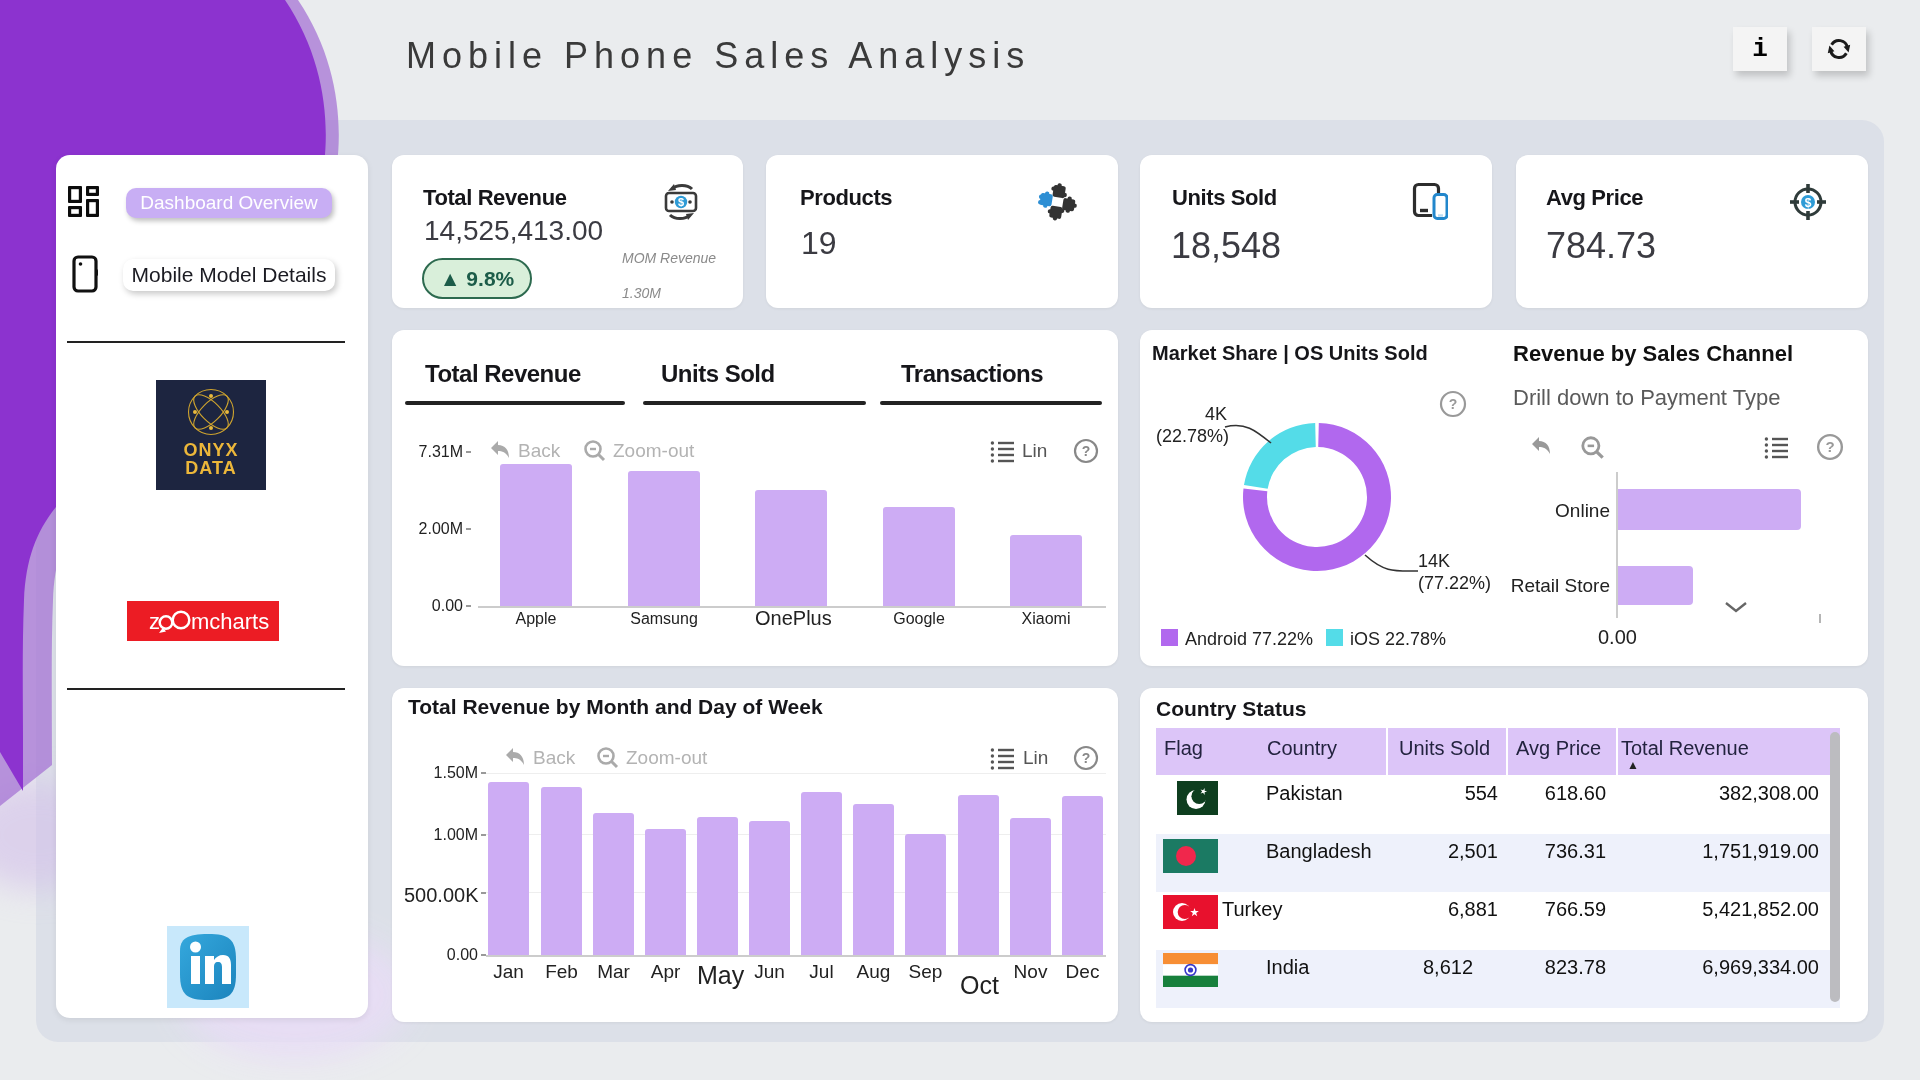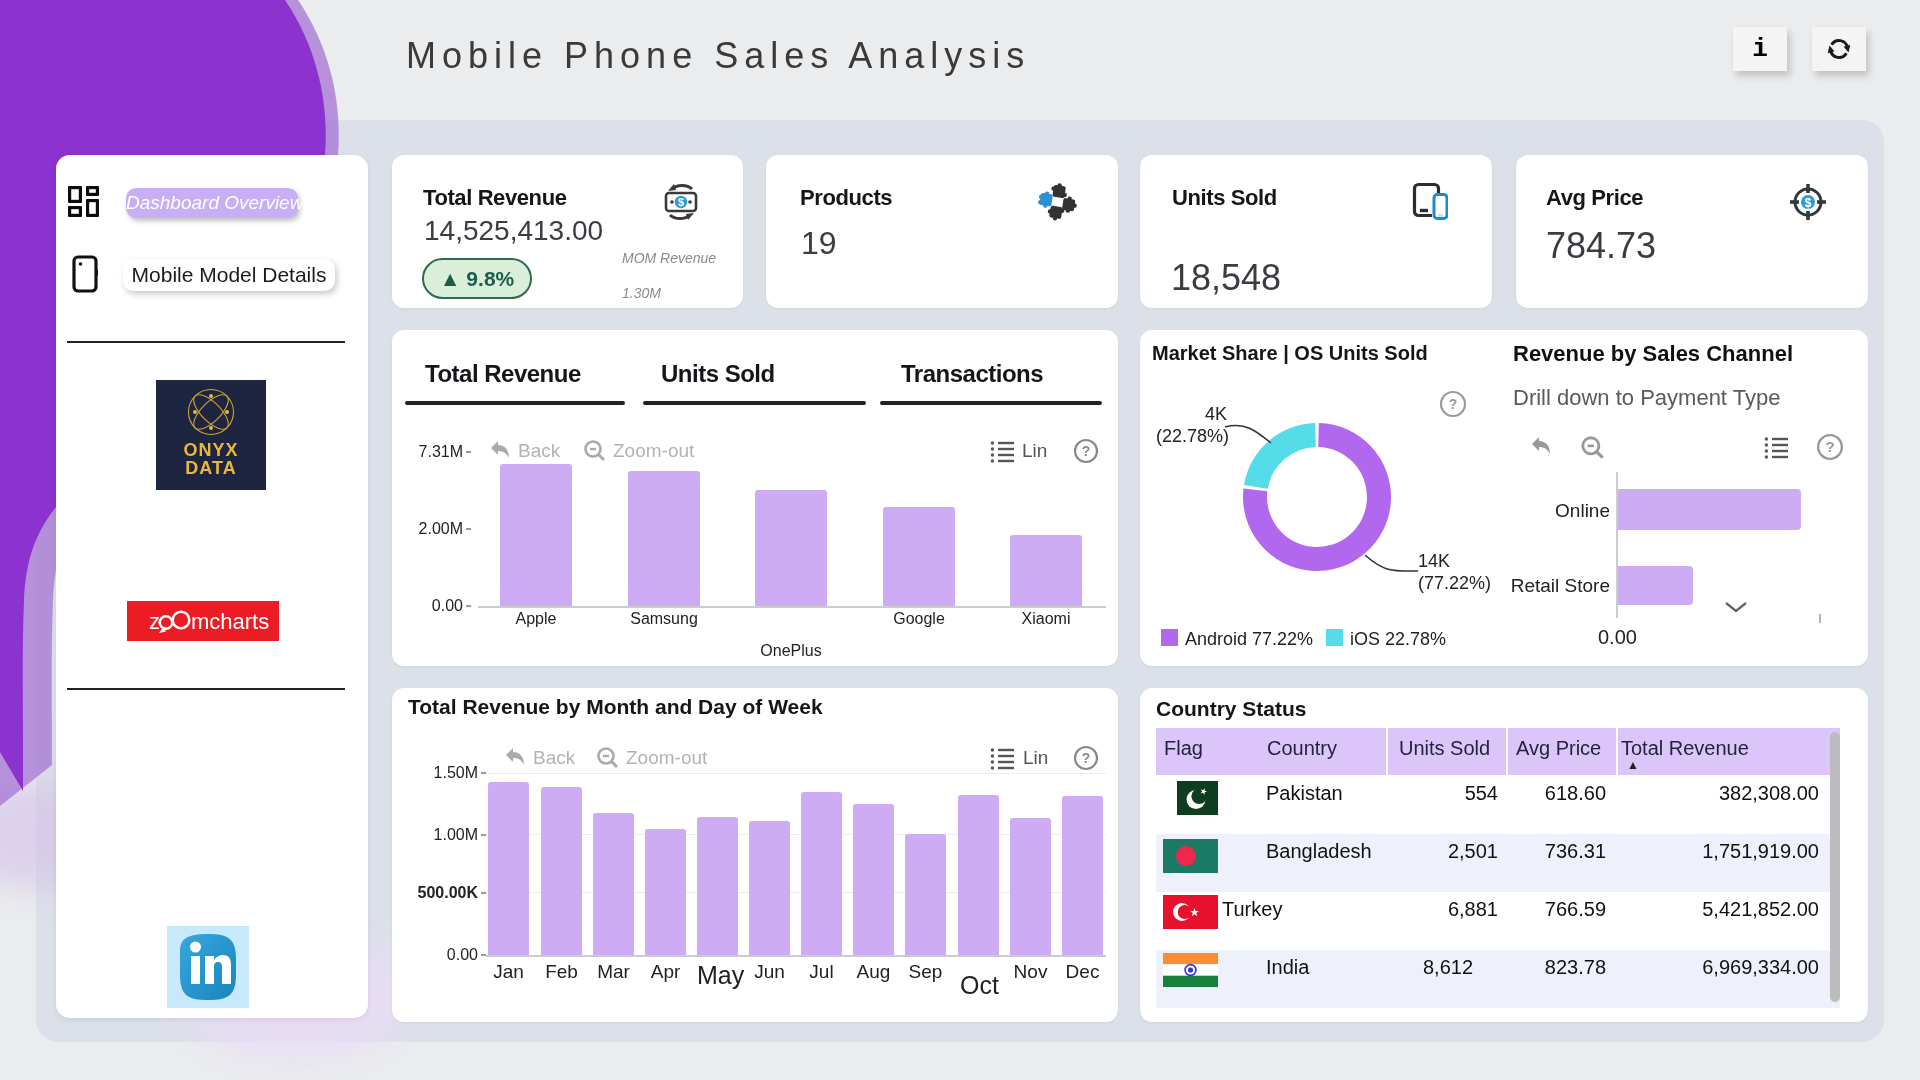--- a/index.html
+++ b/index.html
@@ -55,21 +55,21 @@
     <rect x="2" y="22" width="14" height="11" rx="1"></rect>
     <rect x="20" y="15" width="13" height="18" rx="1"></rect>
   </g>
   <g fill="#fff">
     <rect x="5.2" y="5.2" width="7.6" height="10.6"></rect>
     <rect x="23.2" y="5.2" width="6.6" height="3.6"></rect>
     <rect x="5.2" y="25.2" width="7.6" height="4.6"></rect>
     <rect x="23.2" y="18.2" width="6.6" height="11.6"></rect>
   </g>
 </svg>
-<div class="abs navpill" style="left:126px;top:188px;width:172px;background:#c8aef4;color:#fff;box-shadow:2px 3px 5px rgba(0,0,0,0.25);text-align:center;font-style:italic;">Dashboard Overview</div>
+<div class="abs navpill" style="left:126px;top:188px;width:206px;background:#c8aef4;color:#fff;box-shadow:2px 3px 5px rgba(0,0,0,0.25);text-align:center;">Dashboard Overview</div>
 <svg class="abs" width="30" height="40" style="left:71px;top:255px">
   <rect x="3" y="2" width="22" height="34" rx="4" fill="none" stroke="#111" stroke-width="3.2"></rect>
   <circle cx="9.5" cy="9" r="1.8" fill="#111"></circle>
   <rect x="24" y="14" width="3" height="7" rx="1.5" fill="#111"></rect>
 </svg>
 <div class="abs navpill" style="left:123px;top:259px;width:212px;background:#fff;color:#1b1b22;box-shadow:2px 3px 6px rgba(0,0,0,0.22);text-align:center;font-size:21px;">Mobile Model Details</div>
 <div class="abs hr" style="top:341px;left:67px;width:278px"></div>
 <div class="abs hr" style="top:688px;left:67px;width:278px"></div>
 
 <div class="abs" style="left:156px;top:380px;width:110px;height:110px;background:#1d2540;"></div>
@@ -159,21 +159,21 @@
     <rect x="2" y="13.5" width="12" height="12" rx="2"></rect>
     <circle cx="2.5" cy="17.5" r="2.2"></circle>
         <circle cx="8" cy="13.5" r="2.2"></circle>
         <circle cx="8" cy="25.5" r="2.2"></circle>
         <circle cx="2.5" cy="23" r="2.2"></circle>
   </g>
   </g>
 </svg>
 
 <div class="abs kpi-title" style="left:1172px;top:185px">Units Sold</div>
-<div class="abs kpi-value" style="left:1171px;top:225px;font-size:36px;margin-top:32px;">18,548</div>
+<div class="abs kpi-value" style="left:1171px;top:225px;font-size:36px;">18,548</div>
 <svg class="abs" width="40" height="40" style="left:1408px;top:182px" viewBox="0 0 40 40">
   <rect x="6.5" y="2.5" width="24" height="31" rx="4" fill="none" stroke="#2d2d2d" stroke-width="3.2"></rect>
   <path d="M12 28.5 h8" stroke="#2d2d2d" stroke-width="3.4"></path>
   <rect x="24" y="11" width="16" height="27" rx="4" fill="#fff"></rect>
   <rect x="26" y="12.5" width="13" height="24" rx="3.2" fill="#fff" stroke="#2287cc" stroke-width="3"></rect>
   <path d="M30 33.5 h5" stroke="#bcdcf2" stroke-width="2.4"></path>
 </svg>
 
 <div class="abs kpi-title" style="left:1546px;top:185px">Avg Price</div>
 <div class="abs kpi-value" style="left:1546px;top:225px;font-size:36px;">784.73</div>
@@ -236,21 +236,21 @@
 <div class="abs" style="left:466px;top:605px;width:5px;height:1.5px;background:#999;"></div>
 <div class="abs" style="left:478px;top:606px;width:628px;height:1.5px;background:#ccc;"></div>
 
 <div class="bar" style="left:500px;top:464px;width:72px;height:142px;"></div>
 <div class="bar" style="left:628px;top:471px;width:72px;height:135px;"></div>
 <div class="bar" style="left:755px;top:490px;width:72px;height:116px;"></div>
 <div class="bar" style="left:883px;top:507px;width:72px;height:99px;"></div>
 <div class="bar" style="left:1010px;top:535px;width:72px;height:71px;"></div>
 <div class="abs" style="left:500px;top:610px;width:72px;text-align:center;font-size:16px;color:#222;">Apple</div>
 <div class="abs" style="left:628px;top:610px;width:72px;text-align:center;font-size:16px;color:#222;">Samsung</div>
-<div class="abs" style="left:755px;top:642px;width:72px;text-align:center;font-size:16px;color:#222;">OnePlus</div>
+<div class="abs" style="left:755px;top:607px;width:72px;text-align:center;font-size:20px;color:#222;">OnePlus</div>
 <div class="abs" style="left:883px;top:610px;width:72px;text-align:center;font-size:16px;color:#222;">Google</div>
 <div class="abs" style="left:1010px;top:610px;width:72px;text-align:center;font-size:16px;color:#222;">Xiaomi</div>
 
 <div class="abs card" style="left:1140px;top:330px;width:728px;height:336px"></div>
 <div class="abs" style="left:1152px;top:342px;font-size:20px;font-weight:bold;color:#16161a;">Market Share | OS Units Sold</div>
 <div class="abs" style="left:1513px;top:341px;font-size:22px;font-weight:bold;color:#111;">Revenue by Sales Channel</div>
 <div class="abs" style="left:1513px;top:385px;font-size:22px;color:#5a5a5a;">Drill down to Payment Type</div>
 
 <svg class="abs" width="728" height="336" style="left:1140px;top:330px">
   <path d="M178.81,93.02 A74.0,74.0 0 1 1 103.49,158.50 L127.33,161.26 A50.0,50.0 0 1 0 178.22,117.01 Z" fill="#b168ee"></path>
@@ -332,21 +332,21 @@
       <circle cx="2.4" cy="22" r="1.7"></circle>
     </g>
 </svg>
 <div class="abs" style="left:1023px;top:747px;font-size:19px;color:#555;">Lin</div>
 <svg class="abs" width="26" height="26" style="left:1073px;top:745px" viewBox="0 0 26 26">
   <circle cx="13" cy="13" r="11" fill="none" stroke="#888" stroke-width="2.2"></circle>
   <text x="13" y="18" font-size="14" fill="#888" text-anchor="middle" font-weight="bold">?</text>
 </svg>
 <div class="abs" style="left:404px;top:764px;width:74px;text-align:right;font-size:16px;color:#222;">1.50M</div>
 <div class="abs" style="left:404px;top:826px;width:74px;text-align:right;font-size:16px;color:#222;">1.00M</div>
-<div class="abs" style="left:404px;top:884px;width:74px;text-align:right;font-size:16px;color:#222;font-weight:bold;">500.00K</div>
+<div class="abs" style="left:404px;top:884px;width:74px;text-align:right;font-size:20px;color:#222;">500.00K</div>
 <div class="abs" style="left:404px;top:946px;width:74px;text-align:right;font-size:16px;color:#222;">0.00</div>
 <div class="abs" style="left:481px;top:772px;width:5px;height:1.5px;background:#999;"></div>
 <div class="abs" style="left:481px;top:834px;width:5px;height:1.5px;background:#999;"></div>
 <div class="abs" style="left:481px;top:892px;width:5px;height:1.5px;background:#999;"></div>
 <div class="abs" style="left:481px;top:954px;width:5px;height:1.5px;background:#999;"></div>
 <div class="abs" style="left:486px;top:773px;width:620px;height:1px;background:#eee;"></div>
 <div class="abs" style="left:486px;top:834px;width:620px;height:1px;background:#eee;"></div>
 <div class="abs" style="left:486px;top:892px;width:620px;height:1px;background:#eee;"></div>
 <div class="abs" style="left:486px;top:955px;width:620px;height:1.5px;background:#ccc;"></div>
 <div class="bar" style="left:488px;top:782px;width:41px;height:173px;"></div>

